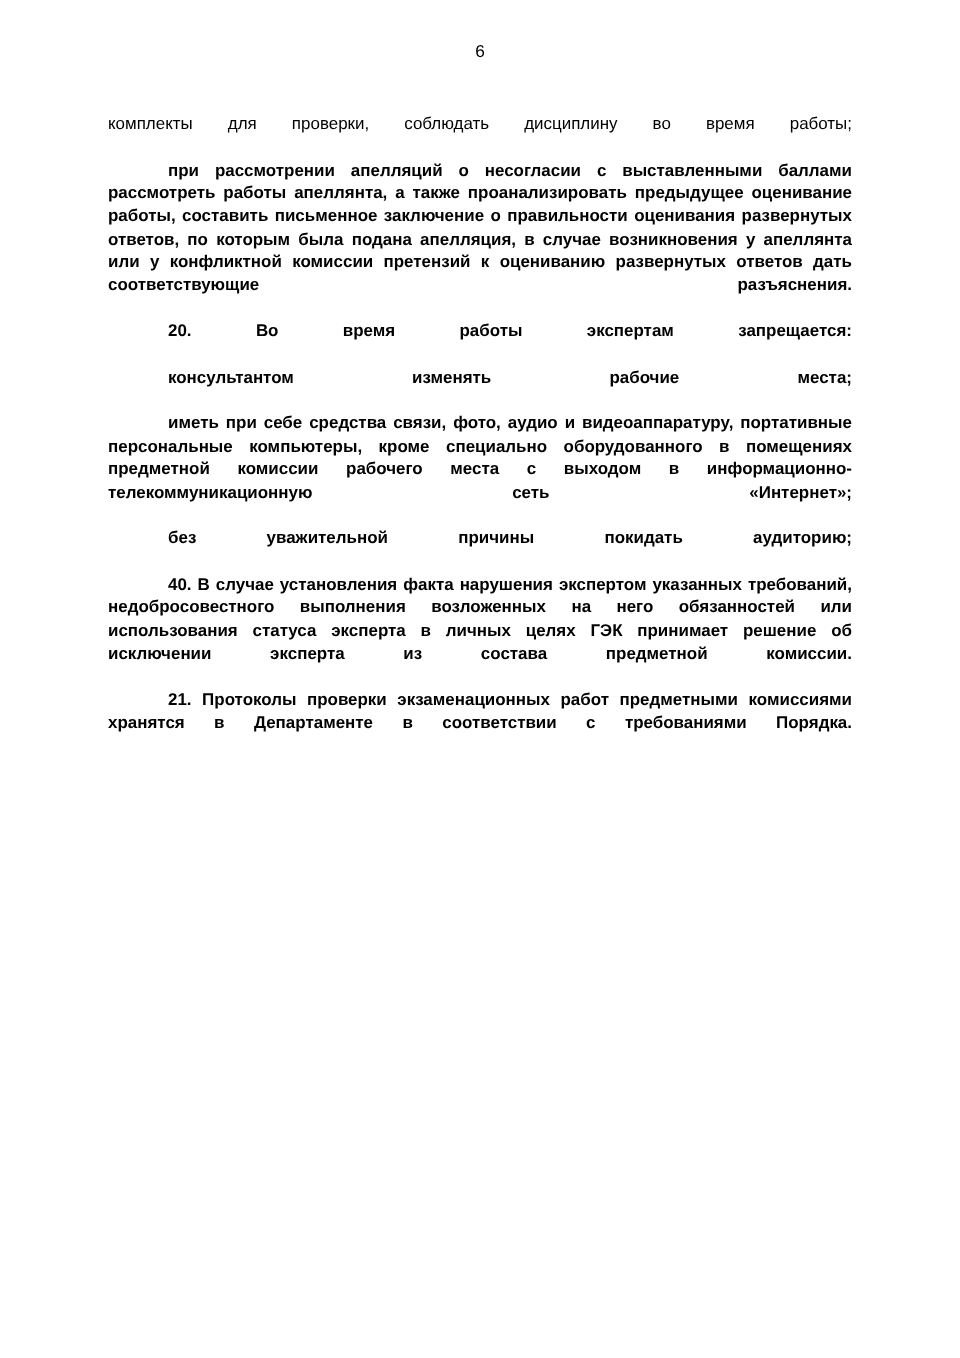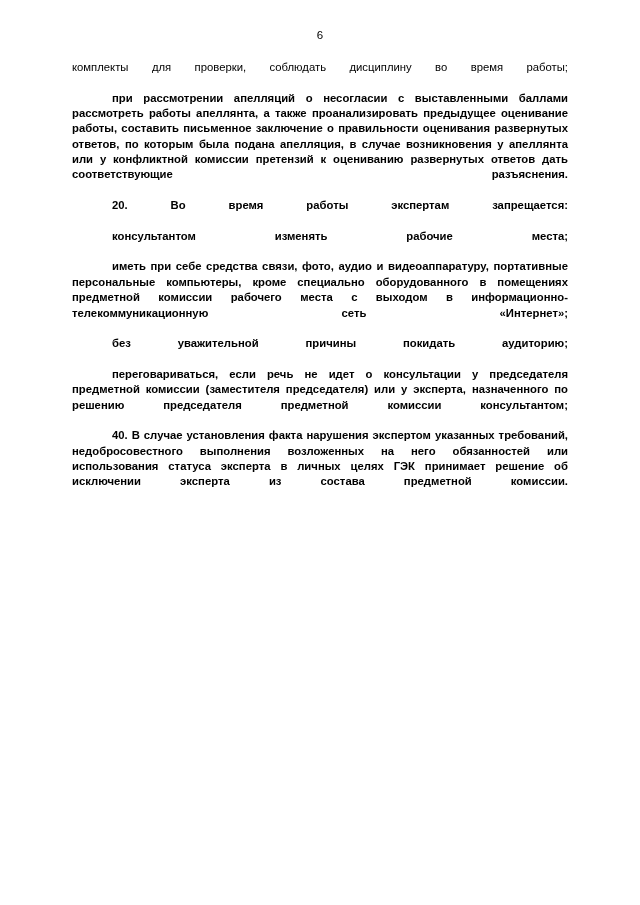--- a/index.html
+++ b/index.html
@@ -44,20 +44,21 @@
     margin: 0;
     padding: 0;
     text-align: justify;
   }
   .para.indent {
     text-indent: 40px;
     font-weight: bold;
   }
   .para.noindent {
     text-indent: 0;
+    margin-top: 16px;
   }
   
   .para:after {
     content: "";
     display: inline-block;
     width: 100%;
   }
 </style>
 </head>
 <body>
@@ -66,17 +67,17 @@
 
   <div class="page-number">6</div>
 
   <div class="body-text">
     <p class="para noindent">комплекты для проверки, соблюдать дисциплину во время работы;</p>
     <p class="para indent">при рассмотрении апелляций о несогласии с выставленными баллами рассмотреть работы апеллянта, а также проанализировать предыдущее оценивание работы, составить письменное заключение о правильности оценивания развернутых ответов, по которым была подана апелляция, в случае возникновения у апеллянта или у конфликтной комиссии претензий к оцениванию развернутых ответов дать соответствующие разъяснения.</p>
     <p class="para indent">20. Во время работы экспертам запрещается:</p>
     <p class="para indent">консультантом изменять рабочие места;</p>
     <p class="para indent">иметь при себе средства связи, фото, аудио и видеоаппаратуру, портативные персональные компьютеры, кроме специально оборудованного в помещениях предметной комиссии рабочего места с выходом в информационно-телекоммуникационную сеть «Интернет»;</p>
     <p class="para indent">без уважительной причины покидать аудиторию;</p>
-    <p class="para indent">переговариваться, если речь не идет о консультации у председателя предметной комиссии (заместителя председателя) или у эксперта, назначенного по решению председателя предметной комиссии консультантом;</p>
     <p class="para indent">40. В случае установления факта нарушения экспертом указанных требований, недобросовестного выполнения возложенных на него обязанностей или использования статуса эксперта в личных целях ГЭК принимает решение об исключении эксперта из состава предметной комиссии.</p>
+    <p class="para indent">21. Протоколы проверки экзаменационных работ предметными комиссиями хранятся в Департаменте в соответствии с требованиями Порядка.</p>
   </div>
 
 </div>
 
 </body></html>

